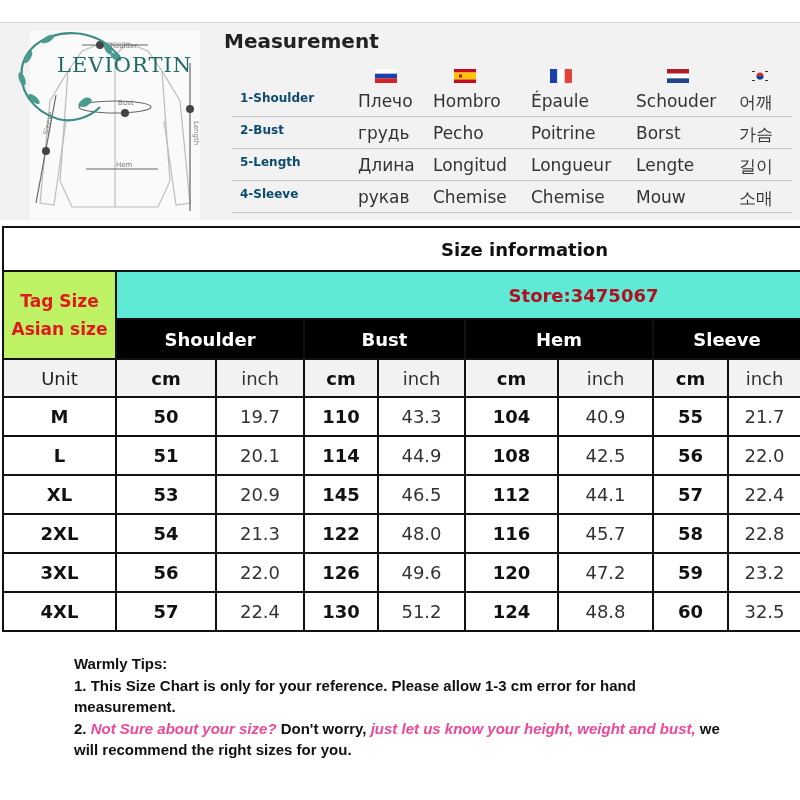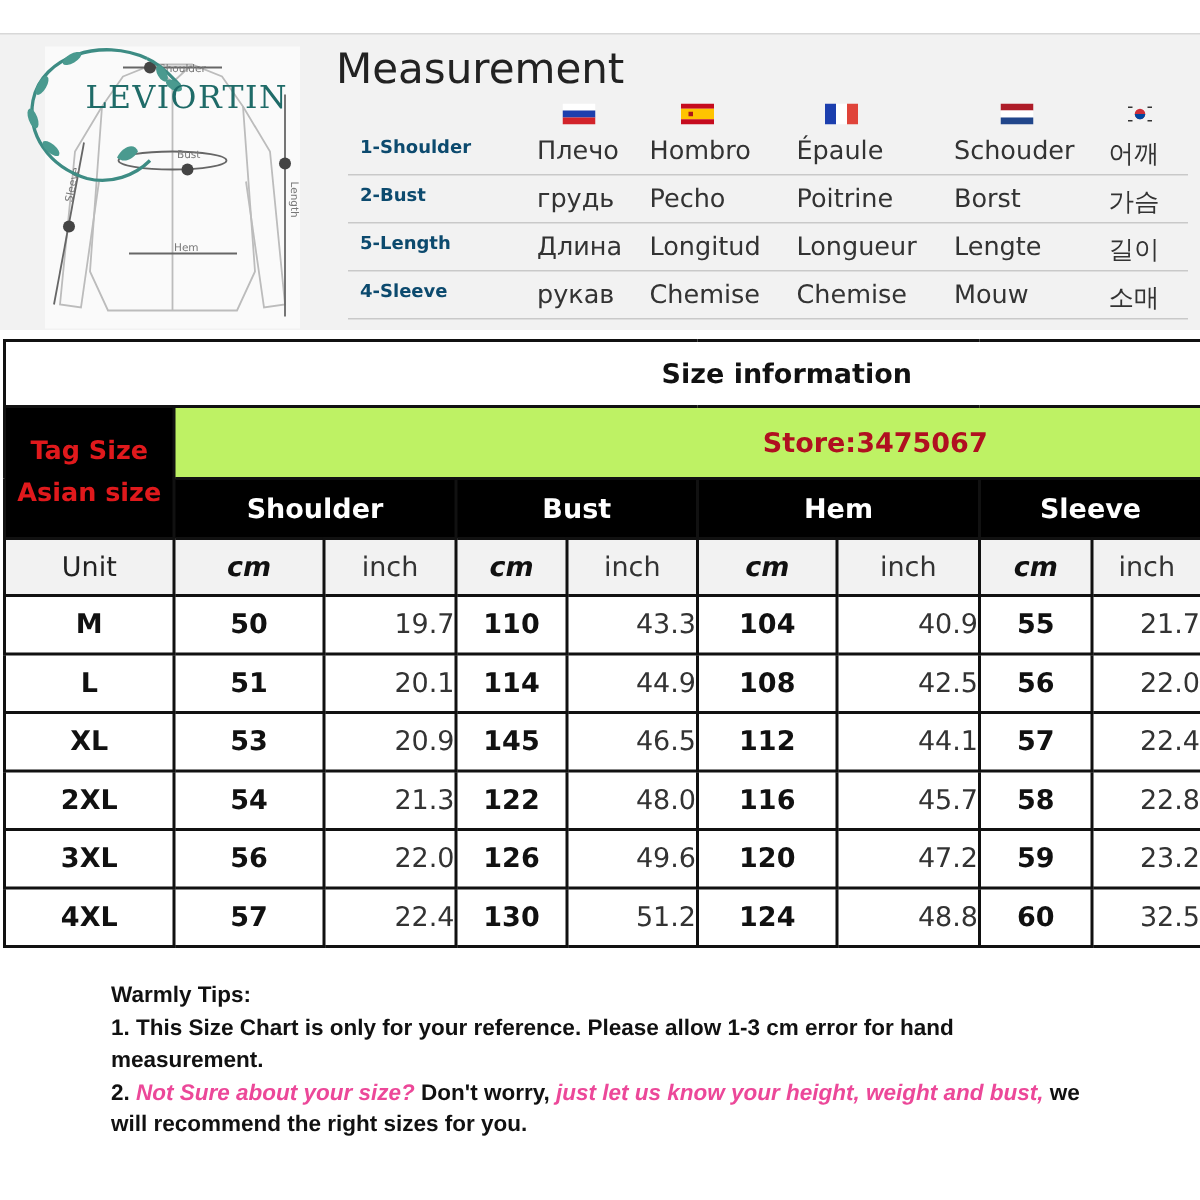--- a/index.html
+++ b/index.html
@@ -6,43 +6,43 @@
   html, body { width: 800px; height: 800px; background: #ffffff; overflow: hidden; }
   body { position: relative; font-family: "Liberation Sans", "DejaVu Sans", sans-serif; color: #111; }
 
   
   .top-panel { position: absolute; left: 0; top: 22px; width: 800px; height: 198px; background: #f2f2f2; border-top: 1px solid #d8d8d8; }
   .shirt-box { position: absolute; left: 30px; top: 8px; width: 170px; height: 188px; background: #fafafa; }
   .shirt-box svg { position: absolute; left: 0; top: 0; }
   .logo { position: absolute; left: 8px; top: 4px; width: 140px; height: 100px; }
   .logo-text { position: absolute; left: 57px; top: 30px; font-family: "DejaVu Serif", serif; font-size: 21px; color: #1f6b68; letter-spacing: 1px; font-weight: normal; }
 
-  .measure-title { position: absolute; left: 224px; top: 6px; font-size: 28px; font-weight: normal; color: #222; font-family: "DejaVu Sans", sans-serif; }
+  .measure-title { position: absolute; left: 224px; top: 6px; font-size: 20px; font-weight: bold; color: #222; font-family: "DejaVu Sans", sans-serif; }
 
   .lang-table { position: absolute; left: 232px; top: 42px; width: 560px; }
   .flags-row { position: relative; height: 20px; }
   .flag { position: absolute; top: 4px; width: 22px; height: 14px; }
   .lang-row { position: relative; height: 32px; border-bottom: 1px solid #c9c9c9; font-family: "DejaVu Sans", sans-serif; font-size: 17px; color: #333; }
   .lang-row span { position: absolute; top: 6px; white-space: nowrap; }
   .lang-row .part { left: 8px; font-weight: bold; font-size: 12px; color: #0c4a6e; }
 
   
   .size-table { position: absolute; left: 2px; top: 226px; width: 798px; border-collapse: collapse; table-layout: fixed; }
   .size-table td { border: 2px solid #111; text-align: center; vertical-align: middle; font-family: "DejaVu Sans", sans-serif; }
   .size-info { height: 44px; background: #fff; font-weight: bold; font-size: 18px; padding-left: 245px; }
-  .tag-cell { background: #000000; color: #e0191c; font-weight: bold; font-size: 17px; line-height: 28px; }
-  .store-cell { height: 48px; background: #bef264; color: #b01020; font-weight: bold; font-size: 18px; padding-left: 250px; }
+  .tag-cell { background: #bef264; color: #e0191c; font-weight: bold; font-size: 17px; line-height: 28px; }
+  .store-cell { height: 48px; background: #5eead4; color: #b01020; font-weight: bold; font-size: 18px; padding-left: 250px; }
   .group-head { height: 40px; background: #000; color: #fff; font-weight: bold; font-size: 18px; }
   .unit-row td { height: 38px; background: #f2f2f2; font-size: 18px; }
-  .unit-row .cm { font-weight: bold; font-style: italic; }
+  .unit-row .cm { font-weight: bold; }
   .unit-row .inch { font-weight: normal; color: #333; }
   .unit-row .unit-label { color: #222; }
   .data-row td { height: 39px; background: #fff; font-size: 18px; }
   .data-row .size, .data-row .cm { font-weight: bold; }
-  .data-row .inch { color: #333; text-align: right; }
+  .data-row .inch { color: #333; }
 
   
   .tips { position: absolute; left: 74px; top: 641px; width: 660px; font-family: "Liberation Sans", sans-serif; font-size: 15px; font-weight: bold; line-height: 21.5px; color: #111; margin-top: 12px; }
   .tips .red { color: #ec4899; font-style: italic; }
 </style>
 </head>
 <body>
 
 <div class="top-panel">
 

